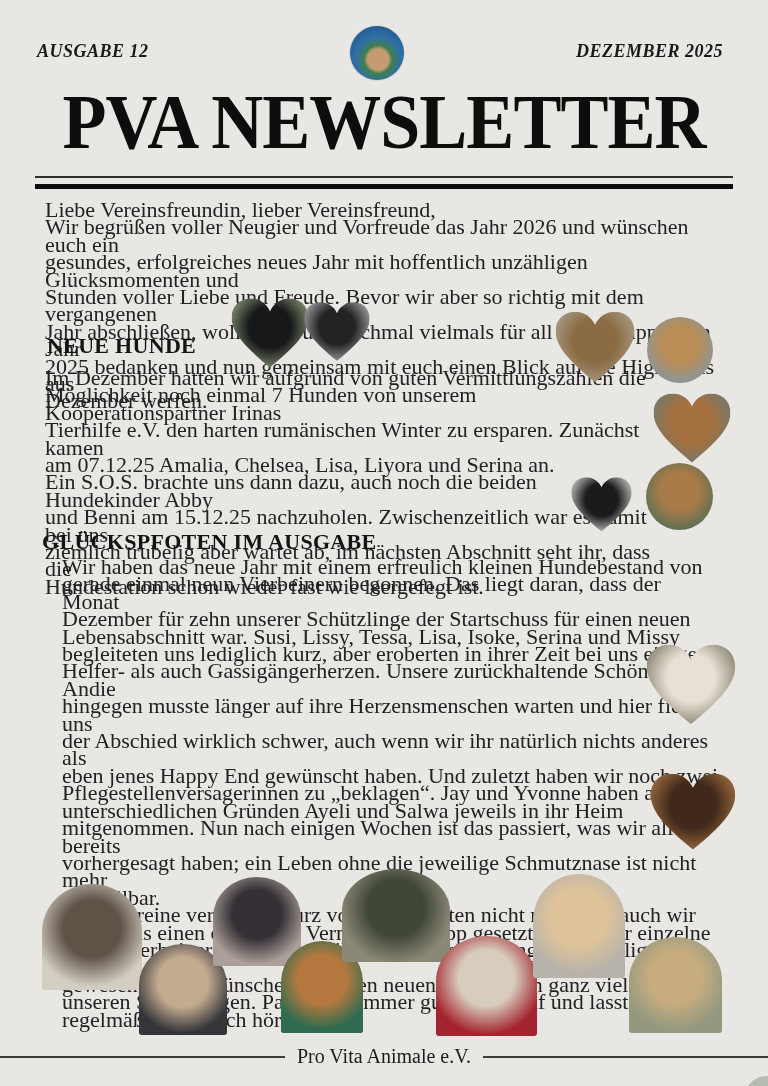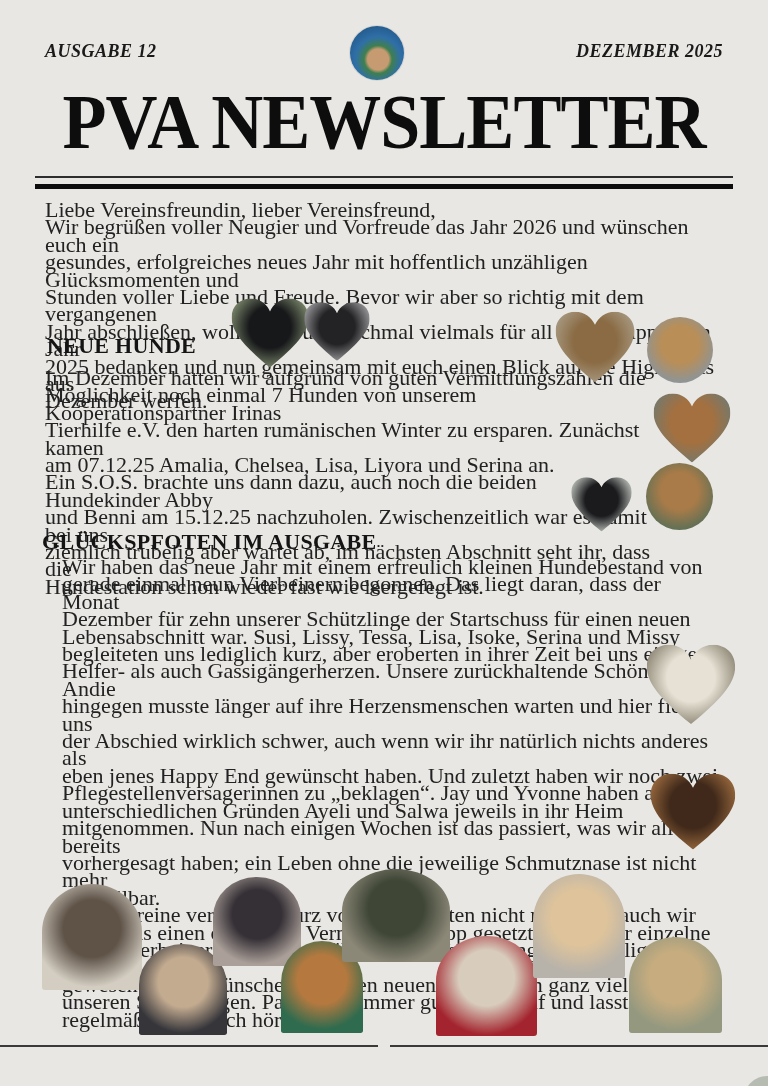--- a/index.html
+++ b/index.html
@@ -48,21 +48,21 @@
   .footer .fline{flex:1;height:2px;background:#3a3a3a;}
   .footer .ftext{font-size:20px;color:#1c1c1c;white-space:nowrap;}
   .corner-dot{
     left:744px;top:1076px;width:46px;height:46px;border-radius:50%;
     background:radial-gradient(circle at 40% 35%, #b7bcb2 0 40%, #8f958a 100%);
   }
 </style>
 </head>
 <body>
 
-<div class="abs masthead-side" style="left:45px;top:41px;">AUSGABE 12</div>
+<div class="abs masthead-side" style="left:37px;top:41px;">AUSGABE 12</div>
 <div class="abs logo" style="left:350px;top:26px;"></div>
 <div class="abs masthead-side" style="right:45px;top:41px;">DEZEMBER 2025</div>
 
 <h1 class="abs title" style="margin:0;">PVA NEWSLETTER</h1>
 
 <div class="abs rule-thin"></div>
 <div class="abs rule-thick"></div>
 
 <div class="abs bodytext" style="left:45px;top:201px;width:672px;">Liebe Vereinsfreundin, lieber Vereinsfreund,
 Wir begrüßen voller Neugier und Vorfreude das Jahr 2026 und wünschen euch ein
@@ -120,16 +120,17 @@
 <div class="photo arch" style="left: 139px; top: 944px; width: 88px; height: 91px; background: radial-gradient(circle at 50% 42%, rgb(195, 171, 144) 0%, rgb(195, 171, 144) 36%, rgb(53, 53, 58) 74%);"></div>
 <div class="photo arch" style="left: 213px; top: 877px; width: 88px; height: 89px; background: radial-gradient(circle at 50% 42%, rgb(53, 48, 54) 0%, rgb(53, 48, 54) 36%, rgb(171, 160, 153) 74%);"></div>
 <div class="photo arch" style="left: 281px; top: 941px; width: 82px; height: 92px; background: radial-gradient(circle at 50% 42%, rgb(181, 121, 63) 0%, rgb(181, 121, 63) 36%, rgb(47, 107, 78) 74%);"></div>
 <div class="photo arch" style="left: 342px; top: 869px; width: 108px; height: 93px; background: radial-gradient(circle at 50% 42%, rgb(63, 70, 54) 0%, rgb(63, 70, 54) 36%, rgb(140, 136, 120) 74%);"></div>
 <div class="photo arch" style="left: 436px; top: 936px; width: 101px; height: 100px; background: radial-gradient(circle at 50% 42%, rgb(216, 205, 189) 0%, rgb(216, 205, 189) 36%, rgb(163, 36, 46) 74%);"></div>
 <div class="photo arch" style="left: 533px; top: 874px; width: 92px; height: 104px; background: radial-gradient(circle at 50% 42%, rgb(223, 196, 155) 0%, rgb(223, 196, 155) 36%, rgb(183, 178, 170) 74%);"></div>
 <div class="photo arch" style="left: 629px; top: 937px; width: 93px; height: 96px; background: radial-gradient(circle at 50% 42%, rgb(198, 172, 127) 0%, rgb(198, 172, 127) 36%, rgb(147, 152, 127) 74%);"></div>
 
 <div class="abs footer">
   <div class="fline"></div>
+  <span class="ftext">Pro Vita Animale e.V.</span>
   <div class="fline"></div>
 </div>
 
 <div class="abs corner-dot"></div>
 
 </body></html>

